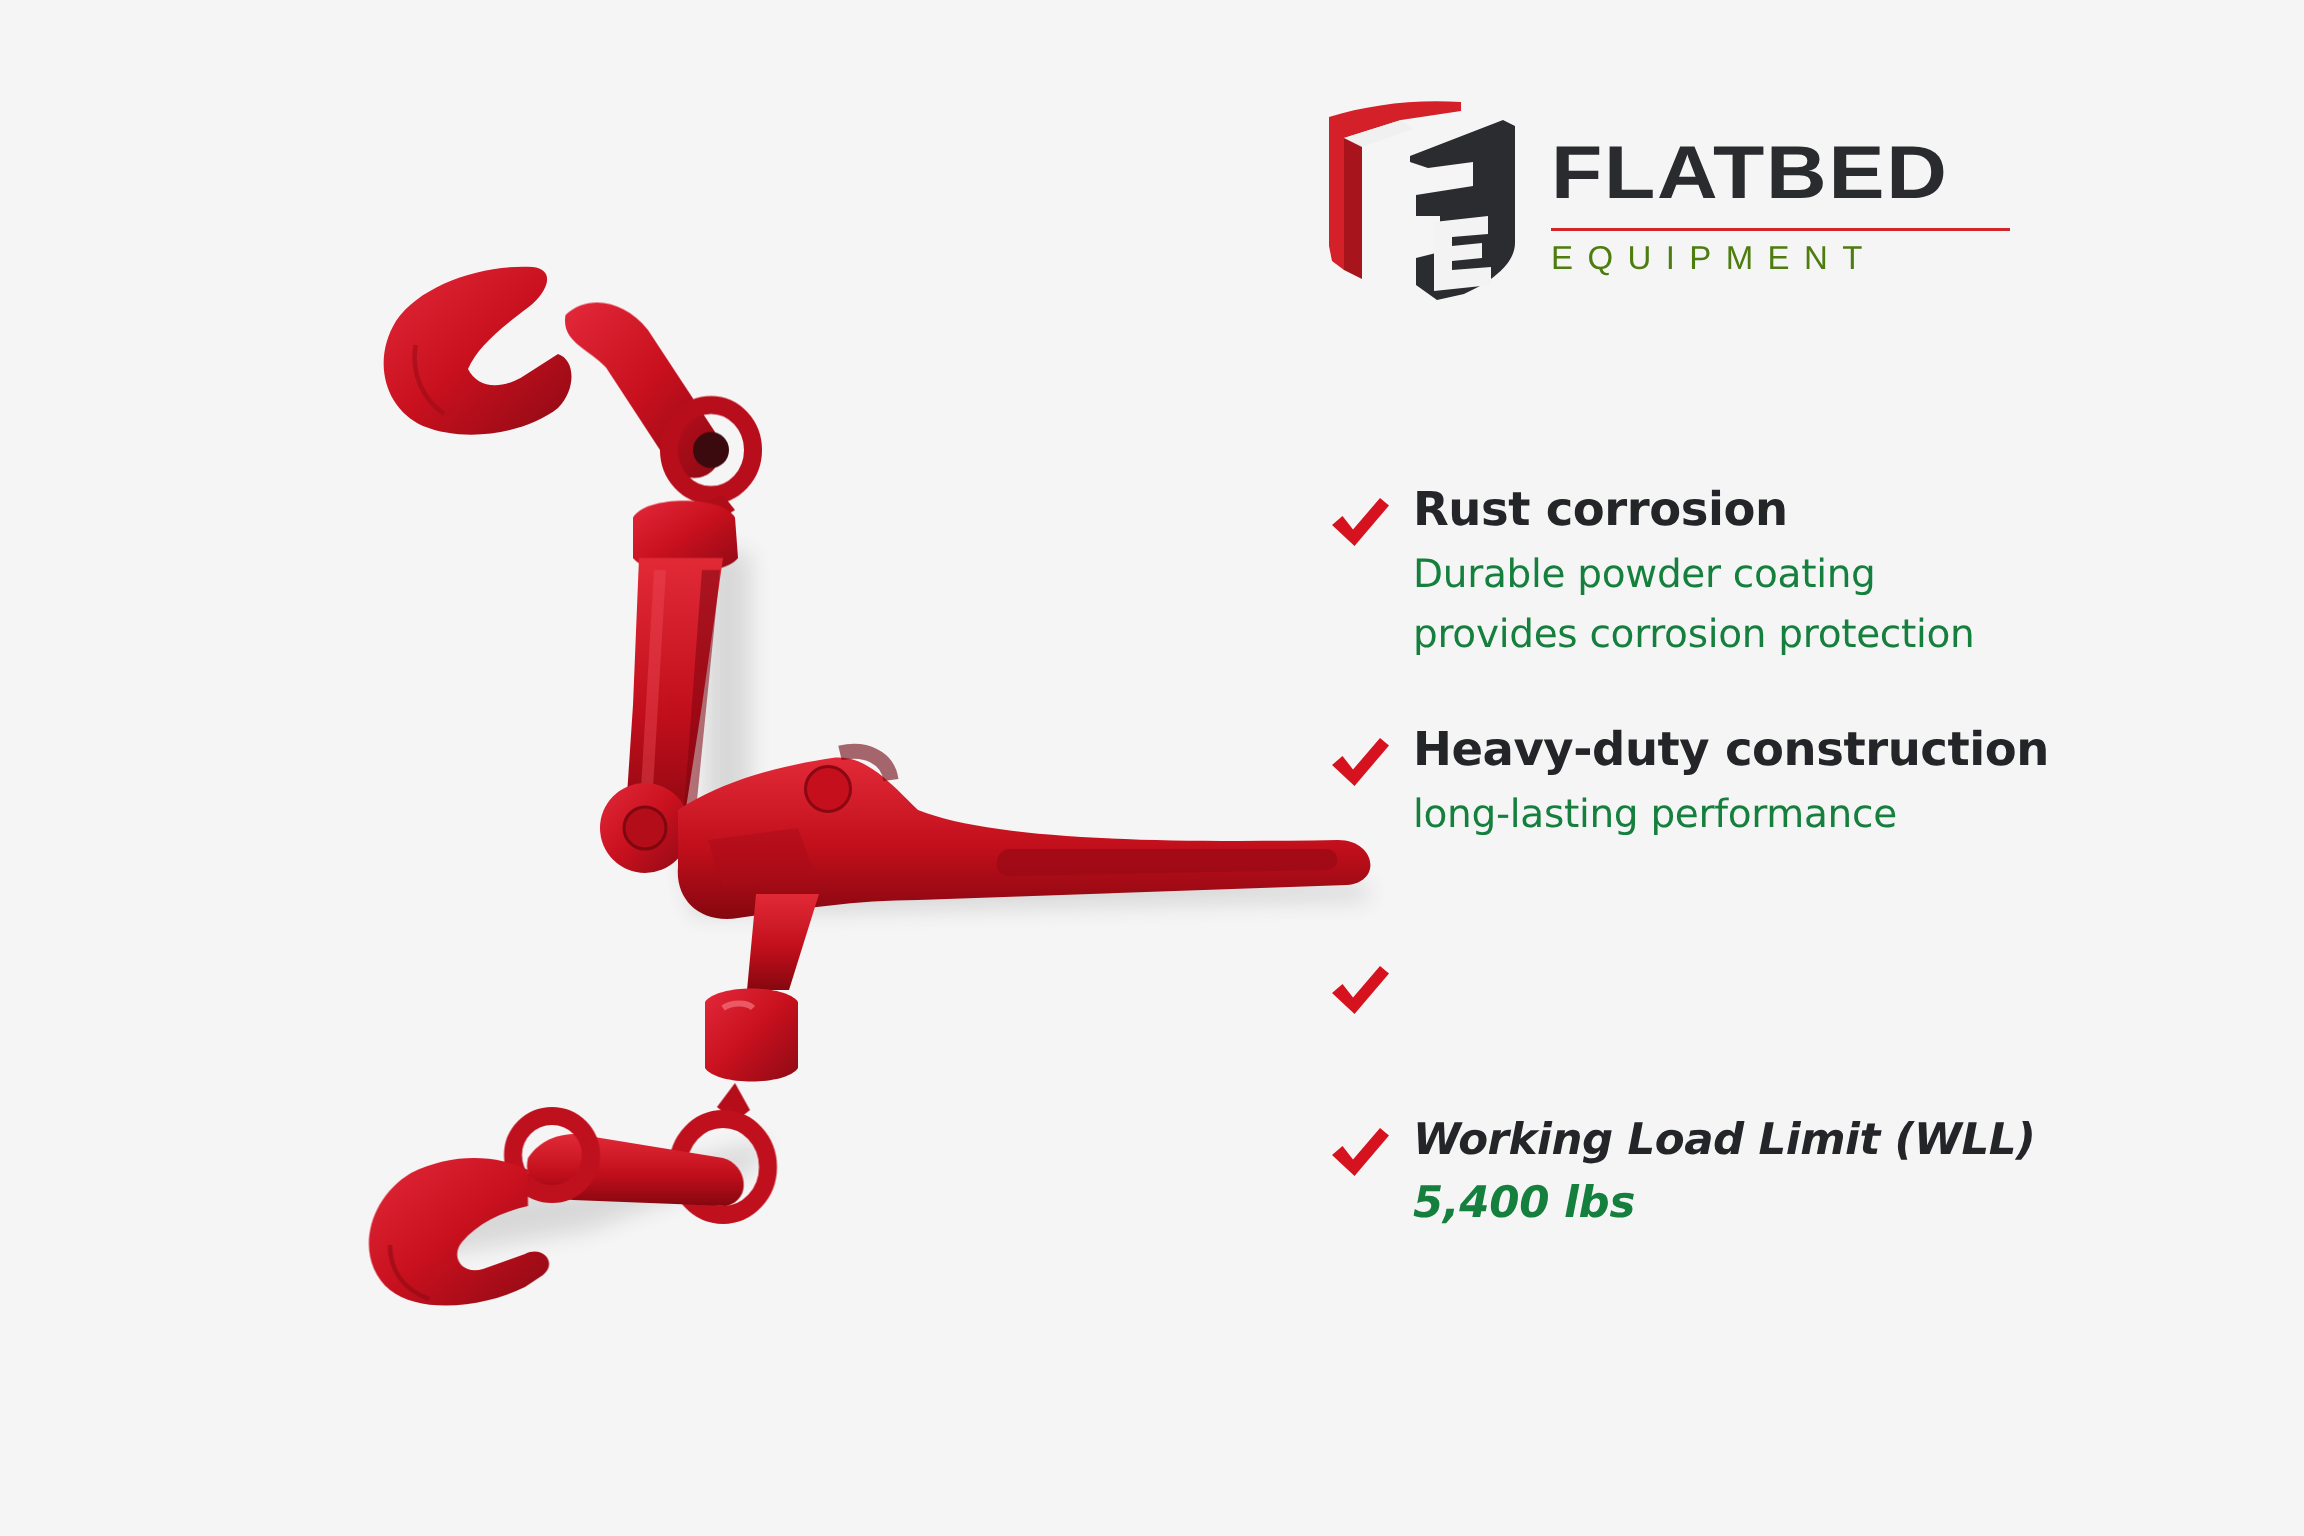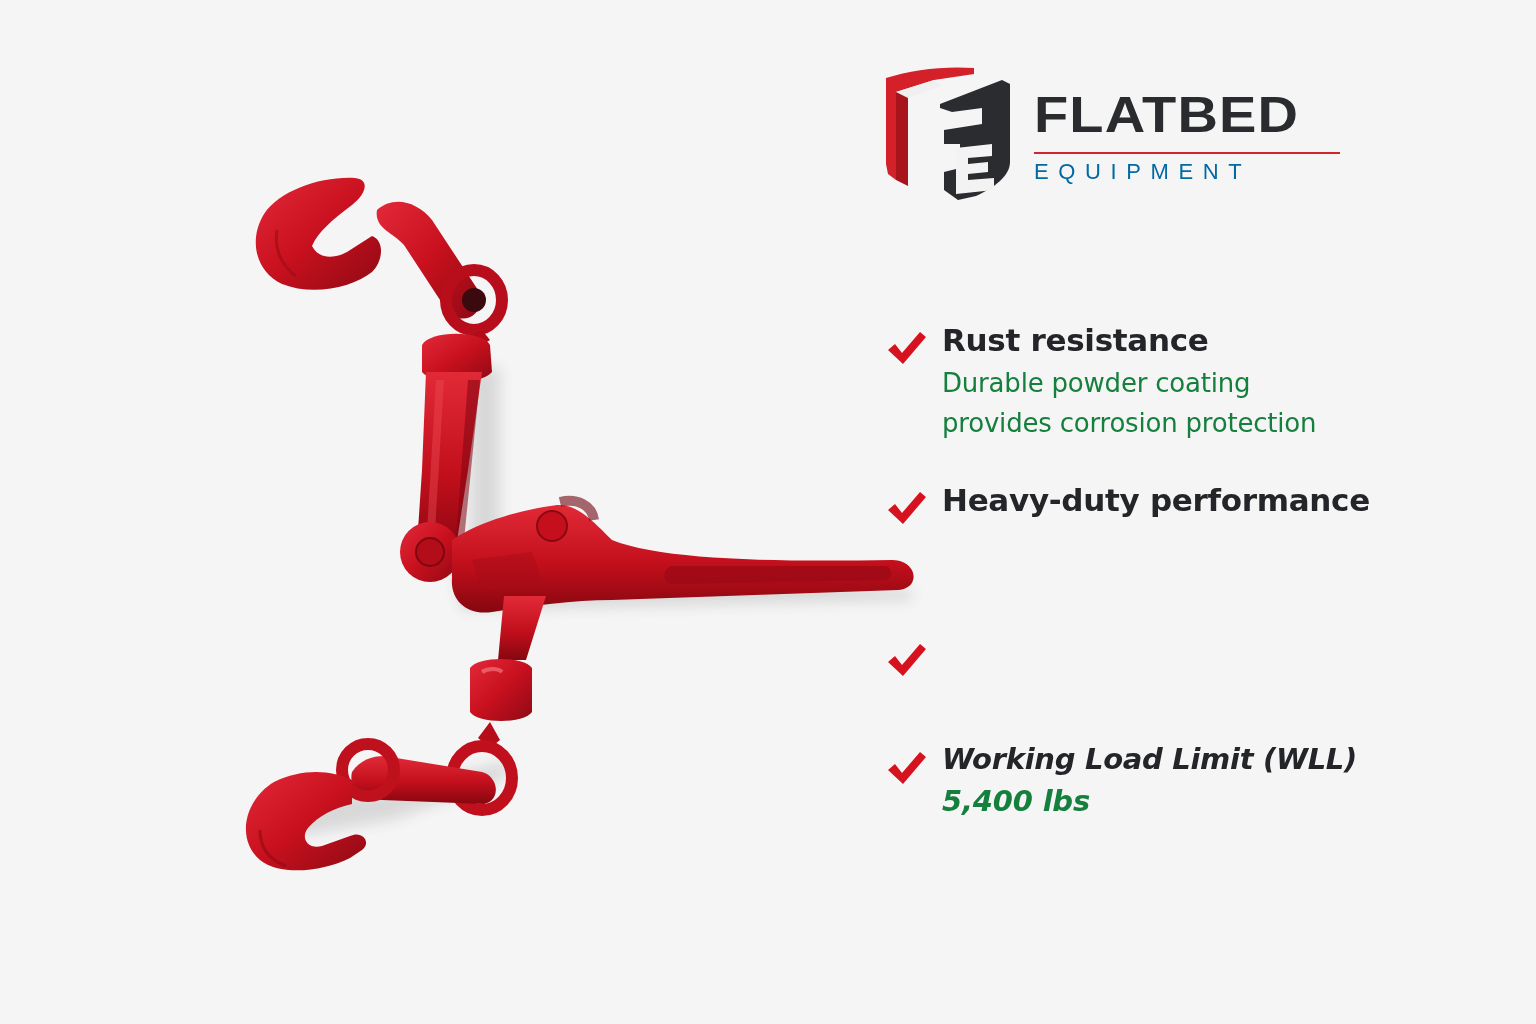--- a/index.html
+++ b/index.html
@@ -19,21 +19,21 @@
     position: absolute; left: 152px; top: 26px;
     font-family: "Liberation Sans", sans-serif;
     font-weight: 700; font-size: 50px; letter-spacing: 1px;
     color: #2a2b2e; line-height: 1;
     transform: scaleX(1.12); transform-origin: left center;
   }
   .logo-rule { position: absolute; left: 152px; top: 88px; width: 306px; height: 2px; background: #d0262b; }
   .logo-sub {
     position: absolute; left: 152px; top: 97px;
     font-family: "Liberation Sans", sans-serif;
-    font-size: 22px; letter-spacing: 9.6px; color: #0369a1; line-height: 1;
+    font-size: 22px; letter-spacing: 9.6px; color: #4d7c0f; line-height: 1;
   }
 
   .features { position: absolute; left: 870px; top: 322px; width: 520px; }
   .feature { position: relative; padding-left: 60px; }
   .feature .check { position: absolute; left: 2px; top: 6px; width: 44px; height: 40px; }
   .feature .title {
     font-weight: 700; font-size: 31px; color: #242528; line-height: 1.2; letter-spacing: -0.3px;
   }
   .feature .desc {
     font-size: 26px; color: #15803d; line-height: 40px; letter-spacing: -0.2px;
@@ -126,33 +126,34 @@
     <div class="logo-rule"></div>
     <div class="logo-sub">EQUIPMENT</div>
   </div>
 
   <div class="features">
 
     <div class="feature f1">
       <svg class="check" viewBox="0 0 44 40">
           <path d="M4 22 L11 16 L18 25 L36 4 L42 9 L19 36 Z" fill="#d6121f"></path>
         </svg>
-      <div class="title">Rust resistance</div>
+      <div class="title">Rust corrosion</div>
       <div class="desc">
         <div>Durable powder coating</div>
         <div>provides corrosion protection</div>
       </div>
     </div>
 
     <div class="feature f2">
       <svg class="check" viewBox="0 0 44 40">
           <path d="M4 22 L11 16 L18 25 L36 4 L42 9 L19 36 Z" fill="#d6121f"></path>
         </svg>
-      <div class="title">Heavy-duty performance</div>
+      <div class="title">Heavy-duty construction</div>
       <div class="desc">
+        <div>long-lasting performance</div>
       </div>
     </div>
 
     <div class="feature f3">
       <svg class="check" viewBox="0 0 44 40">
           <path d="M4 22 L11 16 L18 25 L36 4 L42 9 L19 36 Z" fill="#d6121f"></path>
         </svg>
     </div>
 
     <div class="feature f4">

